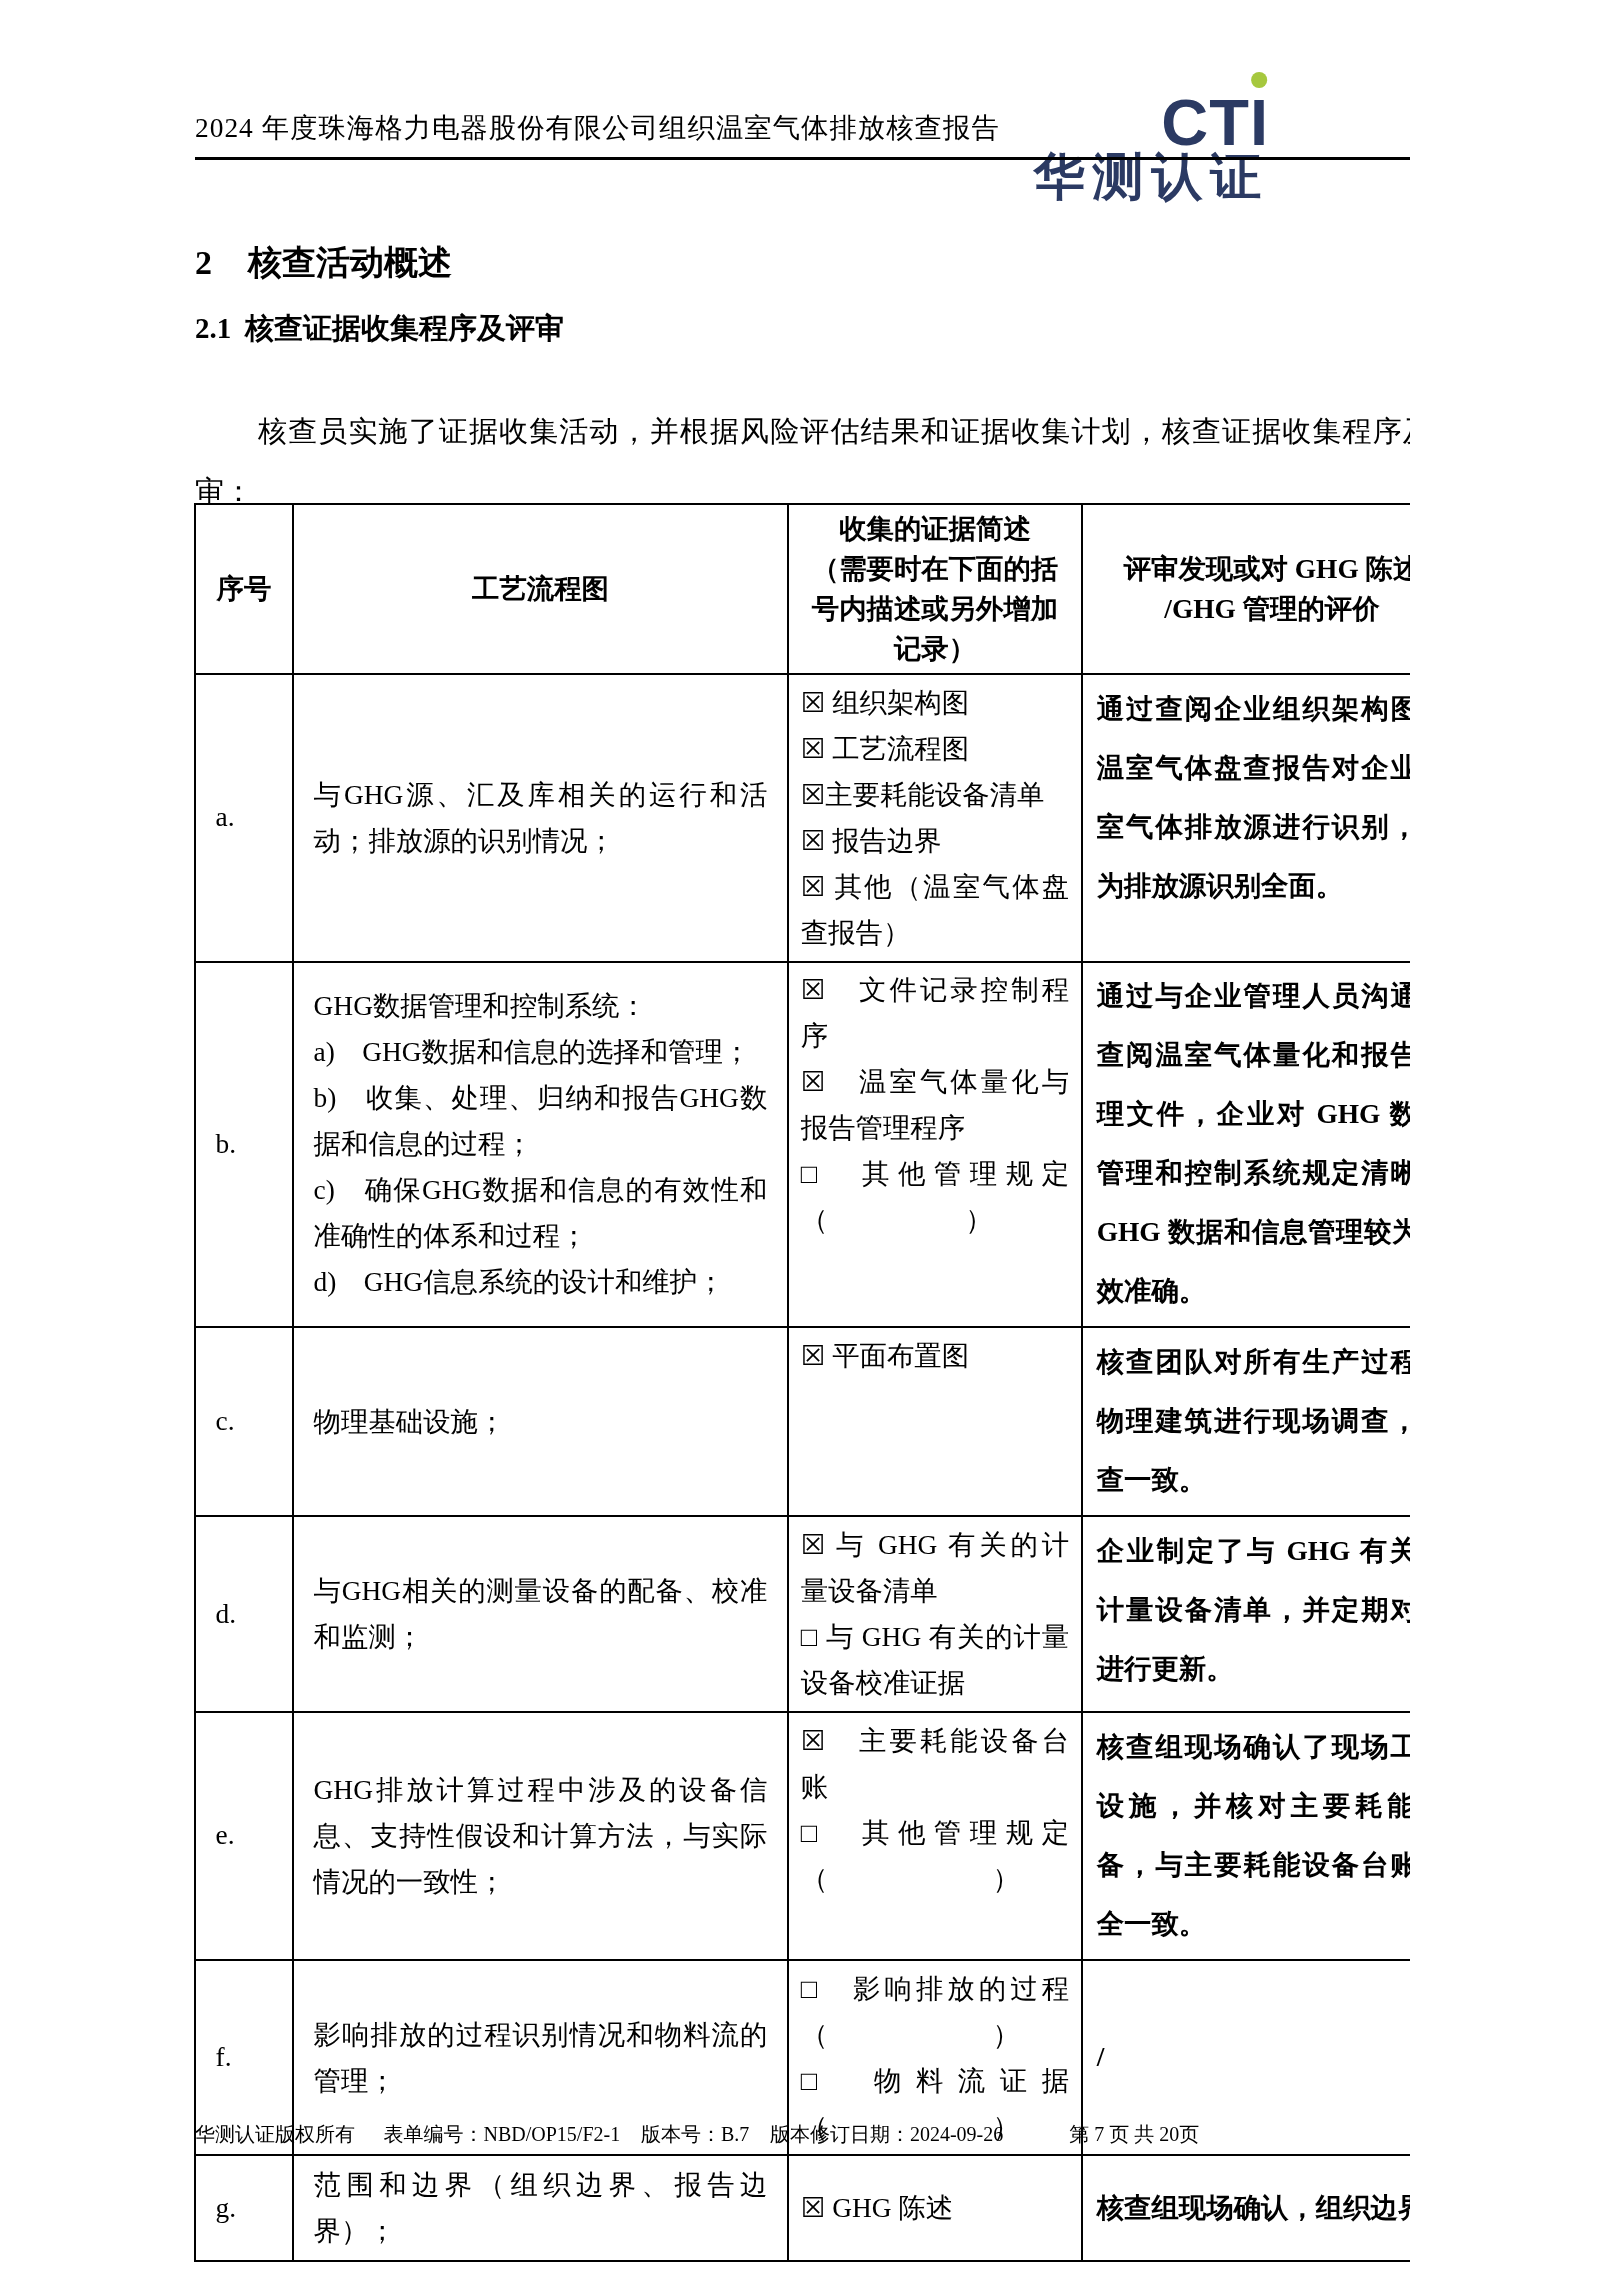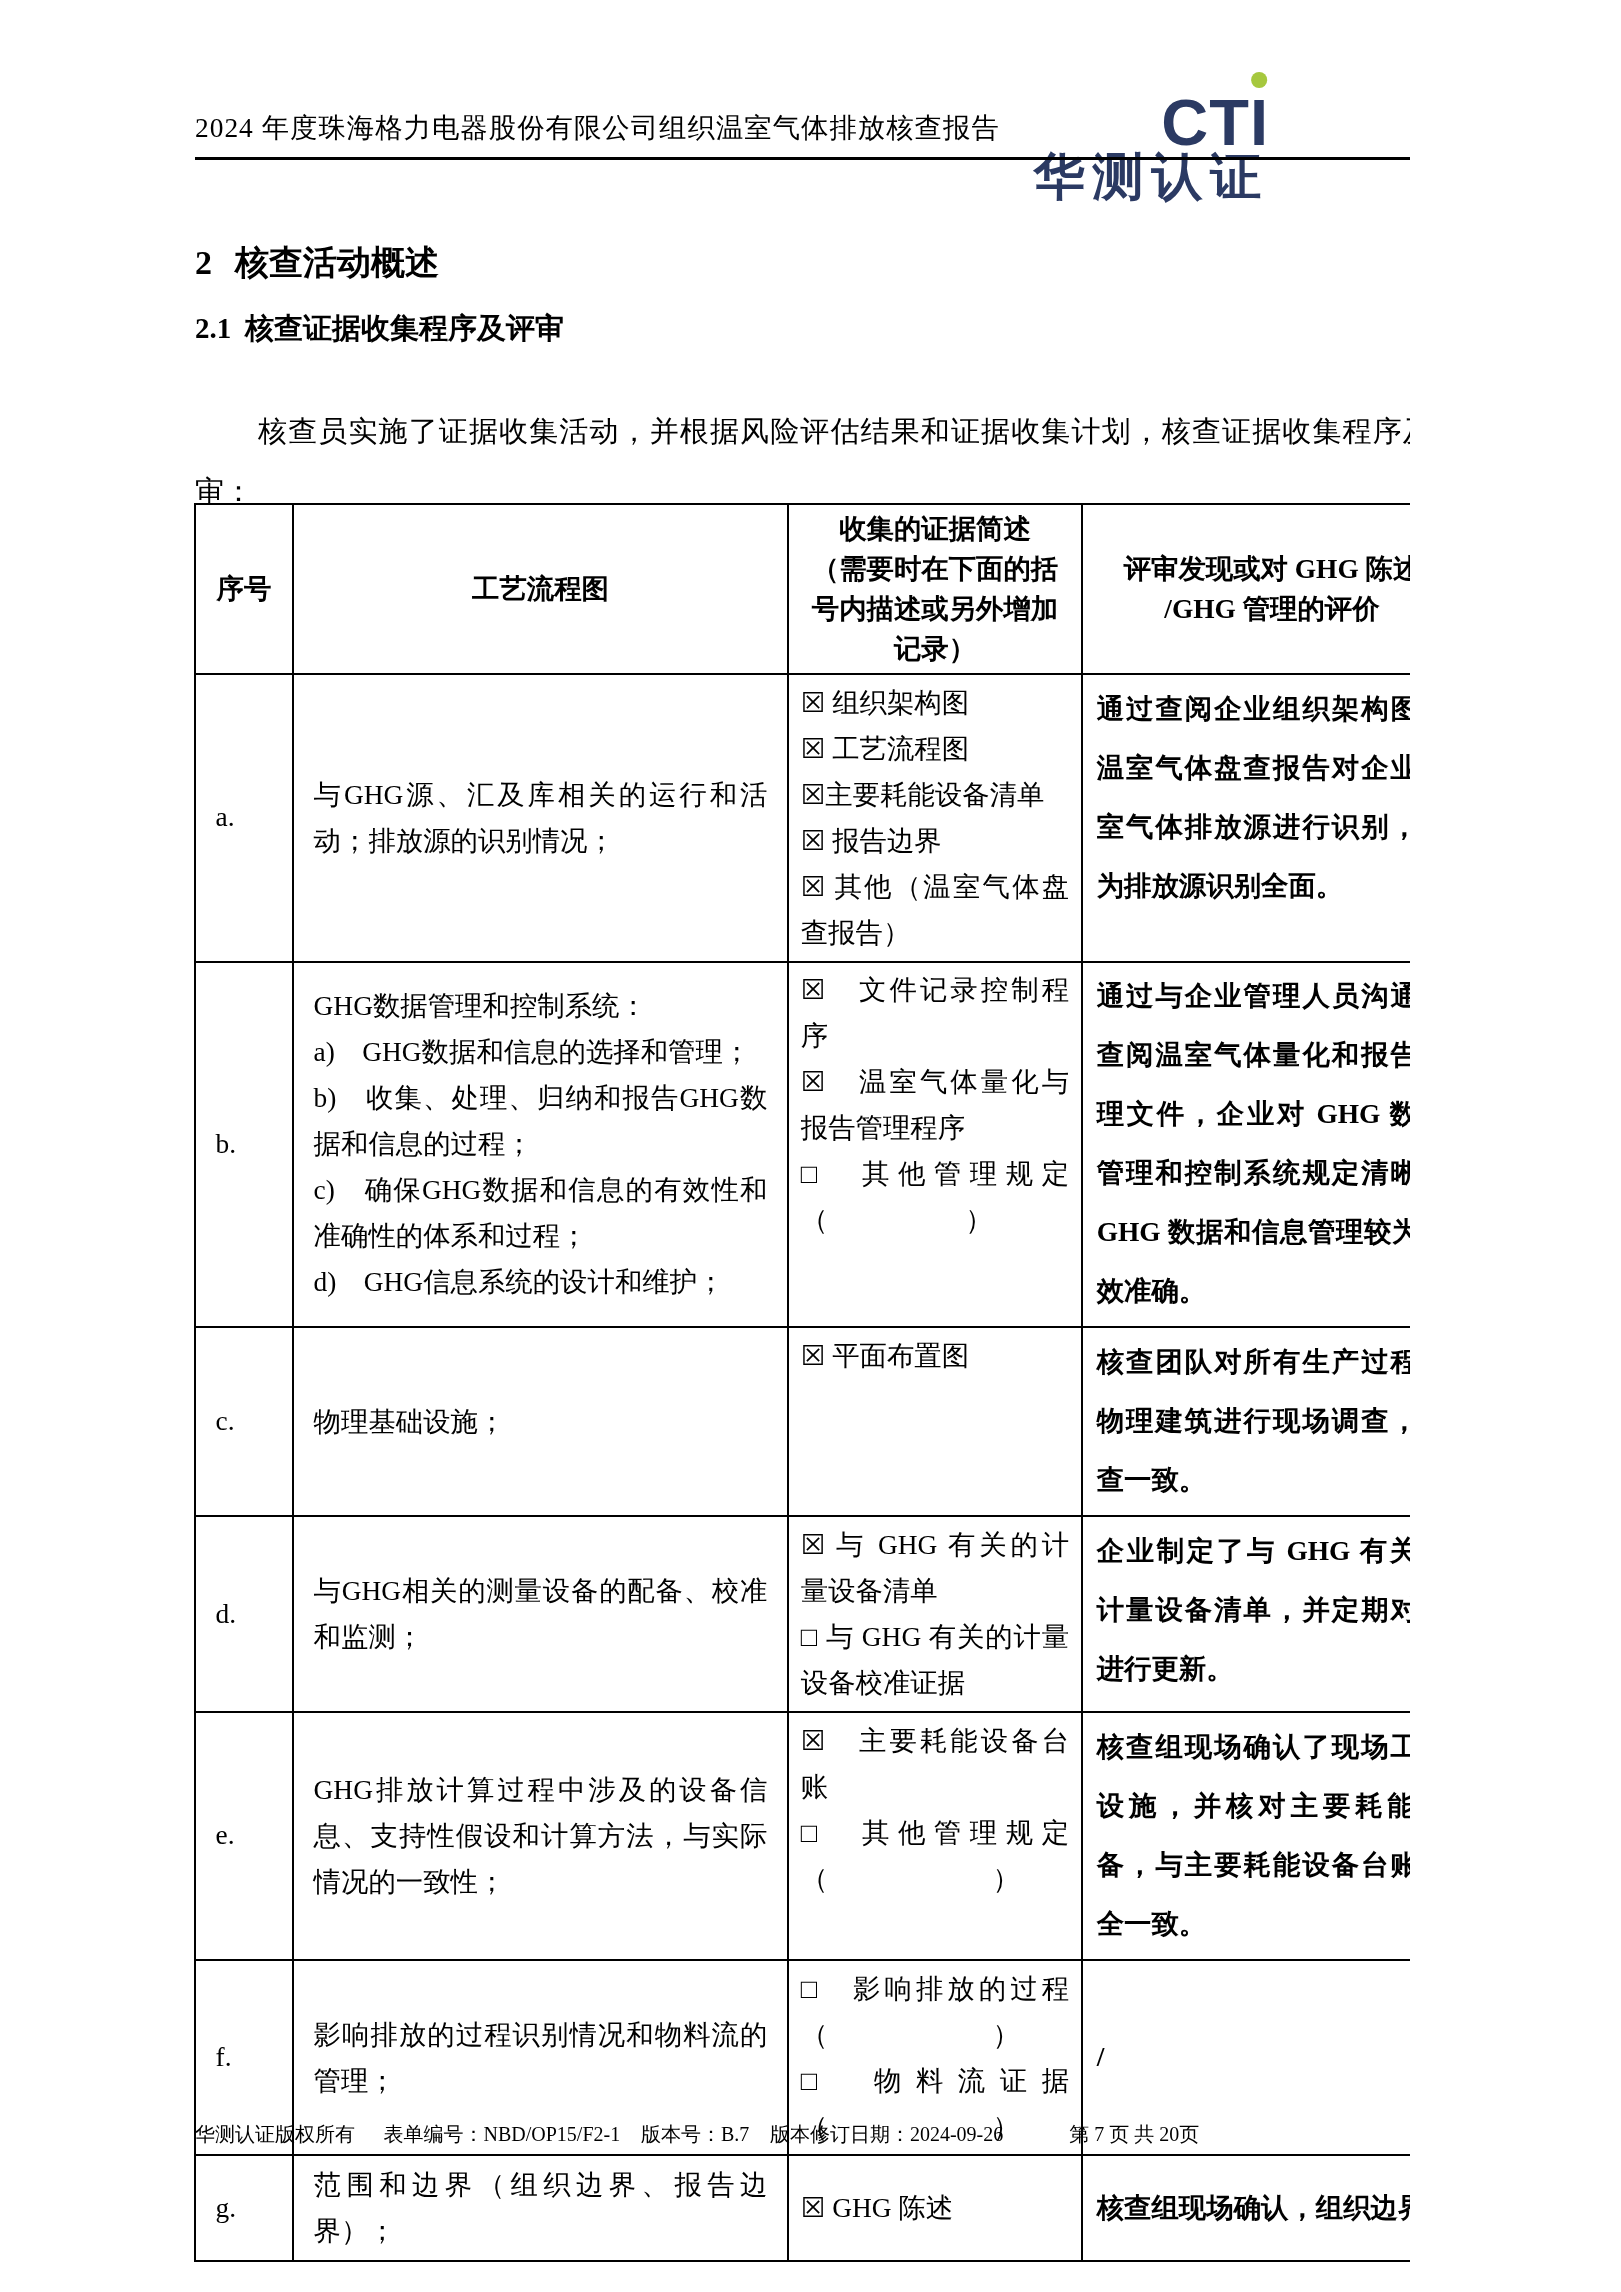--- a/index.html
+++ b/index.html
@@ -56,21 +56,21 @@
     background:#000;
   }
   
   .sec-h{
     position:absolute;
     left:195px; top:240px;
     font-size:34px;
     font-weight:bold;
     white-space:nowrap;
   }
-  .sec-h .sec-title{margin-left:23px;}
+  .sec-h .sec-title{margin-left:36px;}
   .sub-h{
     position:absolute;
     left:195px; top:309px;
     font-size:29px;
     font-weight:bold;
     white-space:nowrap;
   }
   .sub-h .sub-title{margin-left:13.7px;}
   .intro{
     position:absolute;

